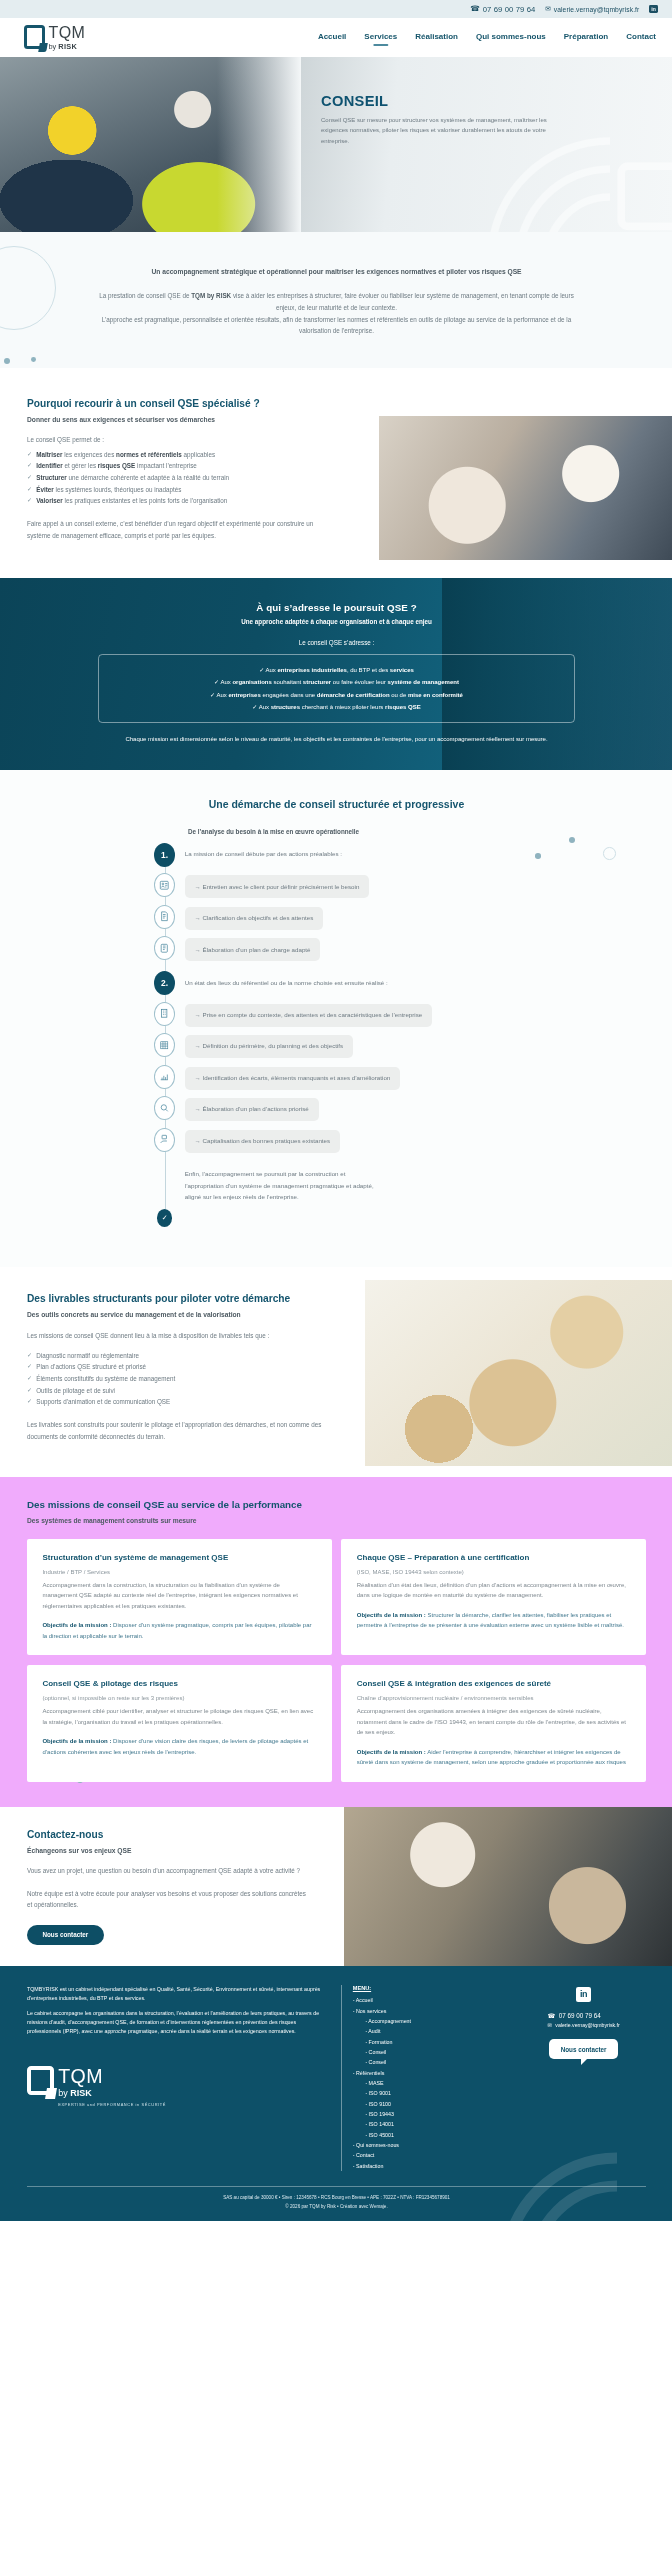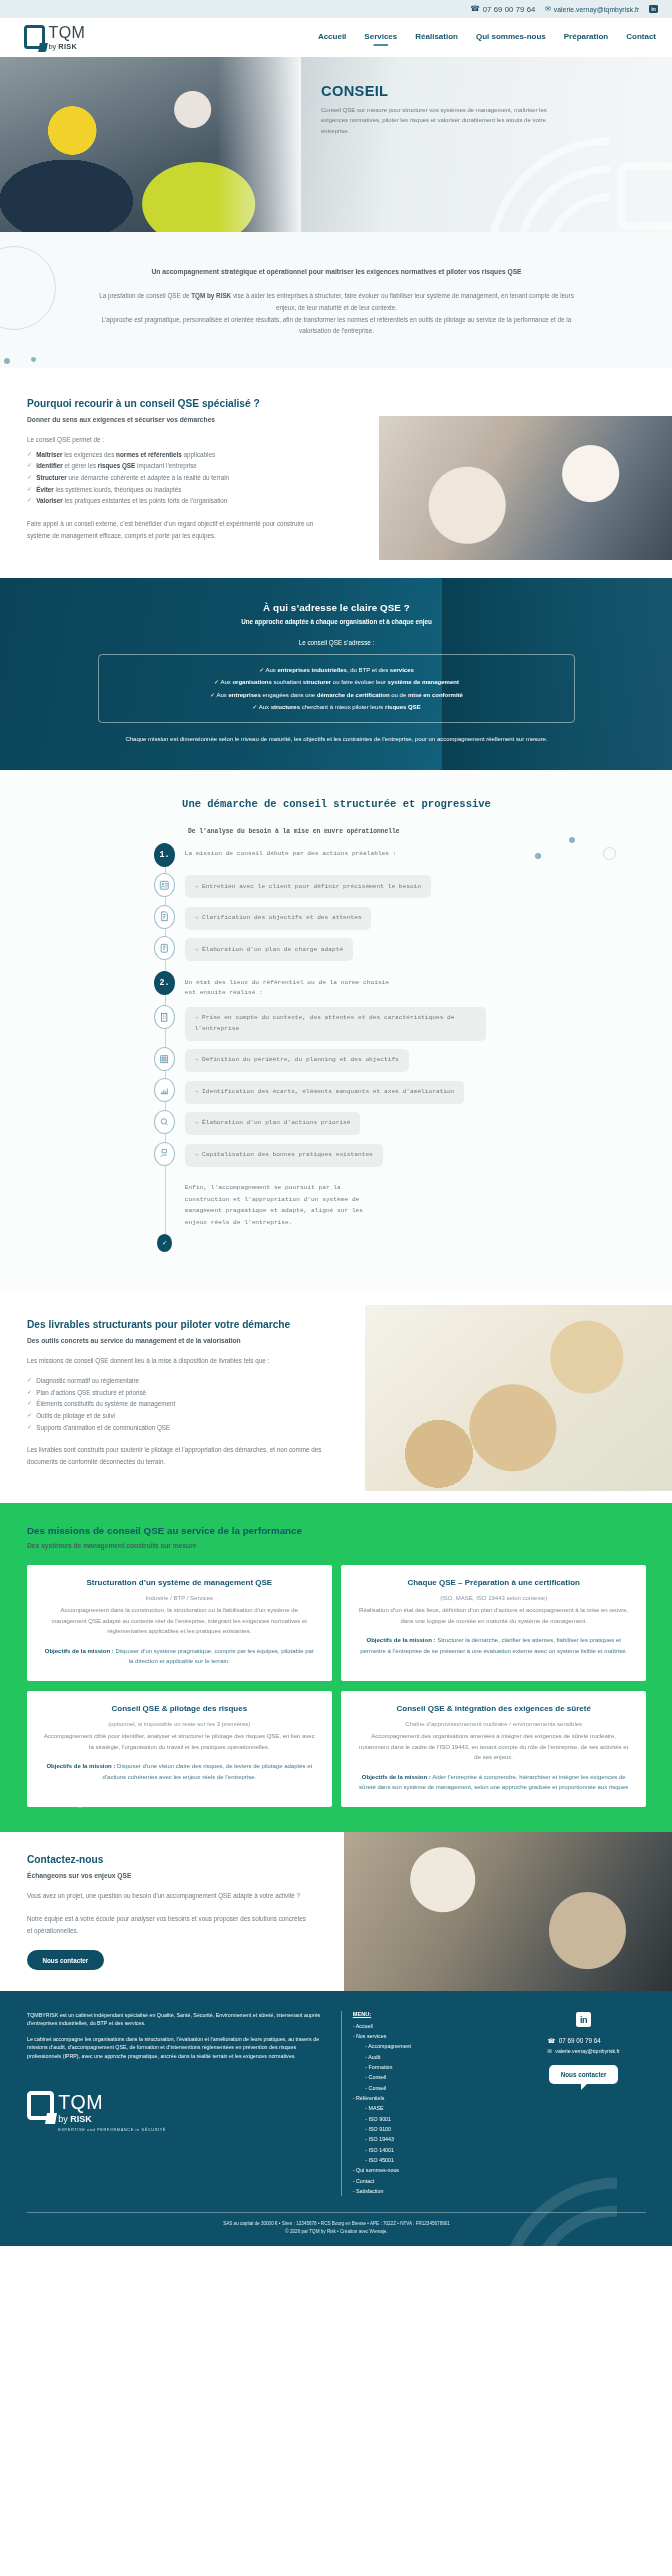--- a/index.html
+++ b/index.html
@@ -80,21 +80,21 @@
       radial-gradient(ellipse at 66% 84%, #c8d830 0 56px, transparent 57px),
       linear-gradient(160deg, #8d9aa0, #4b5b66 60%, #2d3c48);
   }
   .hero .photo::after {
     content:""; position:absolute; right:0; top:0; width:84px; height:100%;
     background: linear-gradient(90deg, rgba(244,247,248,0), rgba(244,247,248,1));
   }
   .hero .rings {
     position: absolute; right: -49px; top: -28px; width: 238px; height: 238px; opacity: .55;
   }
-  .hero-content { position: absolute; left: 321px; top: 26px; width: 301px; }
+  .hero-content { position: absolute; left: 321px; top: 36px; width: 301px; }
   .hero-kicker { font-size: 14.7px; font-weight: 800; color: #0e5270; letter-spacing: 0.3px; }
   .hero-title {
     font-size: 11px; font-weight: 800; color: #4e5a61; line-height: 1.45; margin-top: 4.9px;
   }
   .hero-desc { font-size: 6px; color: #6d7a82; line-height: 1.7; margin-top: 6.3px; width: 252px; }
 
   
   .sec-intro { background: #f7fafb; padding: 28px 0 31px; position: relative; overflow: hidden; }
   .wrap { width: 491px; margin: 0 auto; }
   .h2c { font-size: 10.5px; font-weight: 800; color: #15556e; text-align: center; line-height: 1.45; }
@@ -137,21 +137,21 @@
   .lead-d { font-size: 6.3px; margin-top: 14px; }
   .dark-box {
     border: 0.7px solid rgba(255,255,255,.45); border-radius: 4.2px;
     margin-top: 8.4px; padding: 9px 12.6px;
   }
   .dark-box .row { font-size: 6px; line-height: 2.05; }
   .dark-box .row b { font-weight: 700; }
   .note-d { font-size: 6px; line-height: 1.85; margin-top: 10.5px; }
 
   
-  .sec-steps { background: #fbfdfd; padding: 27px 0 34px; position: relative; overflow: hidden; font-family: Liberation Mono, monospace; }
+  .sec-steps { background: #fbfdfd; padding: 27px 0 34px; position: relative; overflow: hidden; }
   .h2c.steps-title { margin-bottom: 15.4px; }
   .tl { width: 393px; margin: 0 auto; position: relative; padding-left: 0; }
   .tl-sub { font-size: 6.3px; font-weight: 700; color: #4d5a62; margin-left: 48px; margin-bottom: 8.4px; }
   .tl-spine {
     position: absolute; left: 24.5px; top: 18px; bottom: 12.6px; width: 0.7px; background: #c3d6dd;
   }
   .tl-row { display: flex; align-items: flex-start; gap: 9.8px; margin-bottom: 6.3px; position: relative; }
   .tl-badge {
     width: 21px; height: 24px; border-radius: 50%; background: #0d4e65; color: #fff;
     display: flex; align-items: center; justify-content: center;
@@ -181,29 +181,29 @@
   .deliv-photo {
     position: absolute; right: 0; top: 12.6px; width: 308px; height: 186px;
     background:
       radial-gradient(circle at 72% 28%, #e4cfa4 0 36px, transparent 37px),
       radial-gradient(circle at 48% 66%, #dcc294 0 43px, transparent 44px),
       radial-gradient(circle at 24% 80%, #d7bb8a 0 34px, transparent 34px),
       linear-gradient(140deg,#f4f2ea 0%, #ece6d6 45%, #dfe0cf 100%);
   }
 
   
-  .sec-missions { background: #22c55e; padding: 21px 0 25px; position: relative; overflow: hidden; }
+  .sec-missions { background: #f0abfc; padding: 21px 0 25px; position: relative; overflow: hidden; }
   .missions-head { padding-left: 27px; }
   .h2l.miss { font-size: 9.8px; }
   .cards {
     display: grid; grid-template-columns: 1fr 1fr; gap: 9.8px;
     padding: 15.4px 27px 0; position: relative; z-index: 2;
   }
   .card {
-    background: #fff; border-radius: 2px; padding: 12.6px 15.4px 14px; text-align: center;
+    background: #fff; border-radius: 2px; padding: 12.6px 15.4px 14px; 
   }
   .card h3 { font-size: 8px; font-weight: 800; color: #15556e; line-height: 1.45; }
   .card .meta { font-size: 6px; color: #8b969d; margin-top: 4.9px; line-height: 1.6; }
   .card p { font-size: 6px; color: #7d878e; line-height: 1.75; margin-top: 2.1px; }
   .card .obj { font-size: 6px; color: #43798f; line-height: 1.75; margin-top: 9px; }
   .card .obj b { color: #15556e; font-weight: 700; }
 
   
   .sec-contact { position: relative; background: #fff; overflow: hidden; min-height: 144px; }
   .contact-left { width: 308px; padding: 21px 0 21px 27px; }
@@ -363,21 +363,21 @@
             <span class="ck">✓</span>
             <span><b>Valoriser</b><span> les pratiques existantes et les points forts de l’organisation</span></span>
           </li>
       </ul>
       <div class="body-l">Faire appel à un conseil externe, c’est bénéficier d’un regard objectif et expérimenté pour construire un système de management efficace, compris et porté par les équipes.</div>
     </div>
   </div>
 
   <div class="sec-dark">
     <div class="dark-inner">
-      <div class="h2d">À qui s’adresse le claire QSE ?</div>
+      <div class="h2d">À qui s’adresse le poursuit QSE ?</div>
       <div class="sub-d">Une approche adaptée à chaque organisation et à chaque enjeu</div>
       <div class="lead-d">Le conseil QSE s’adresse :</div>
       <div class="dark-box">
         <div class="row"><span>✓</span>
           <span>Aux </span><b>entreprises industrielles</b><span>, du BTP et des </span><b>services</b></div>
         <div class="row"><span>✓</span>
           <span>Aux </span><b>organisations</b><span> souhaitant </span><b>structurer</b><span> ou faire évoluer leur </span><b>système de management</b></div>
         <div class="row"><span>✓</span>
           <span>Aux </span><b>entreprises</b><span> engagées dans une </span><b>démarche de certification</b><span> ou de </span><b>mise en conformité</b></div>
         <div class="row"><span>✓</span>

